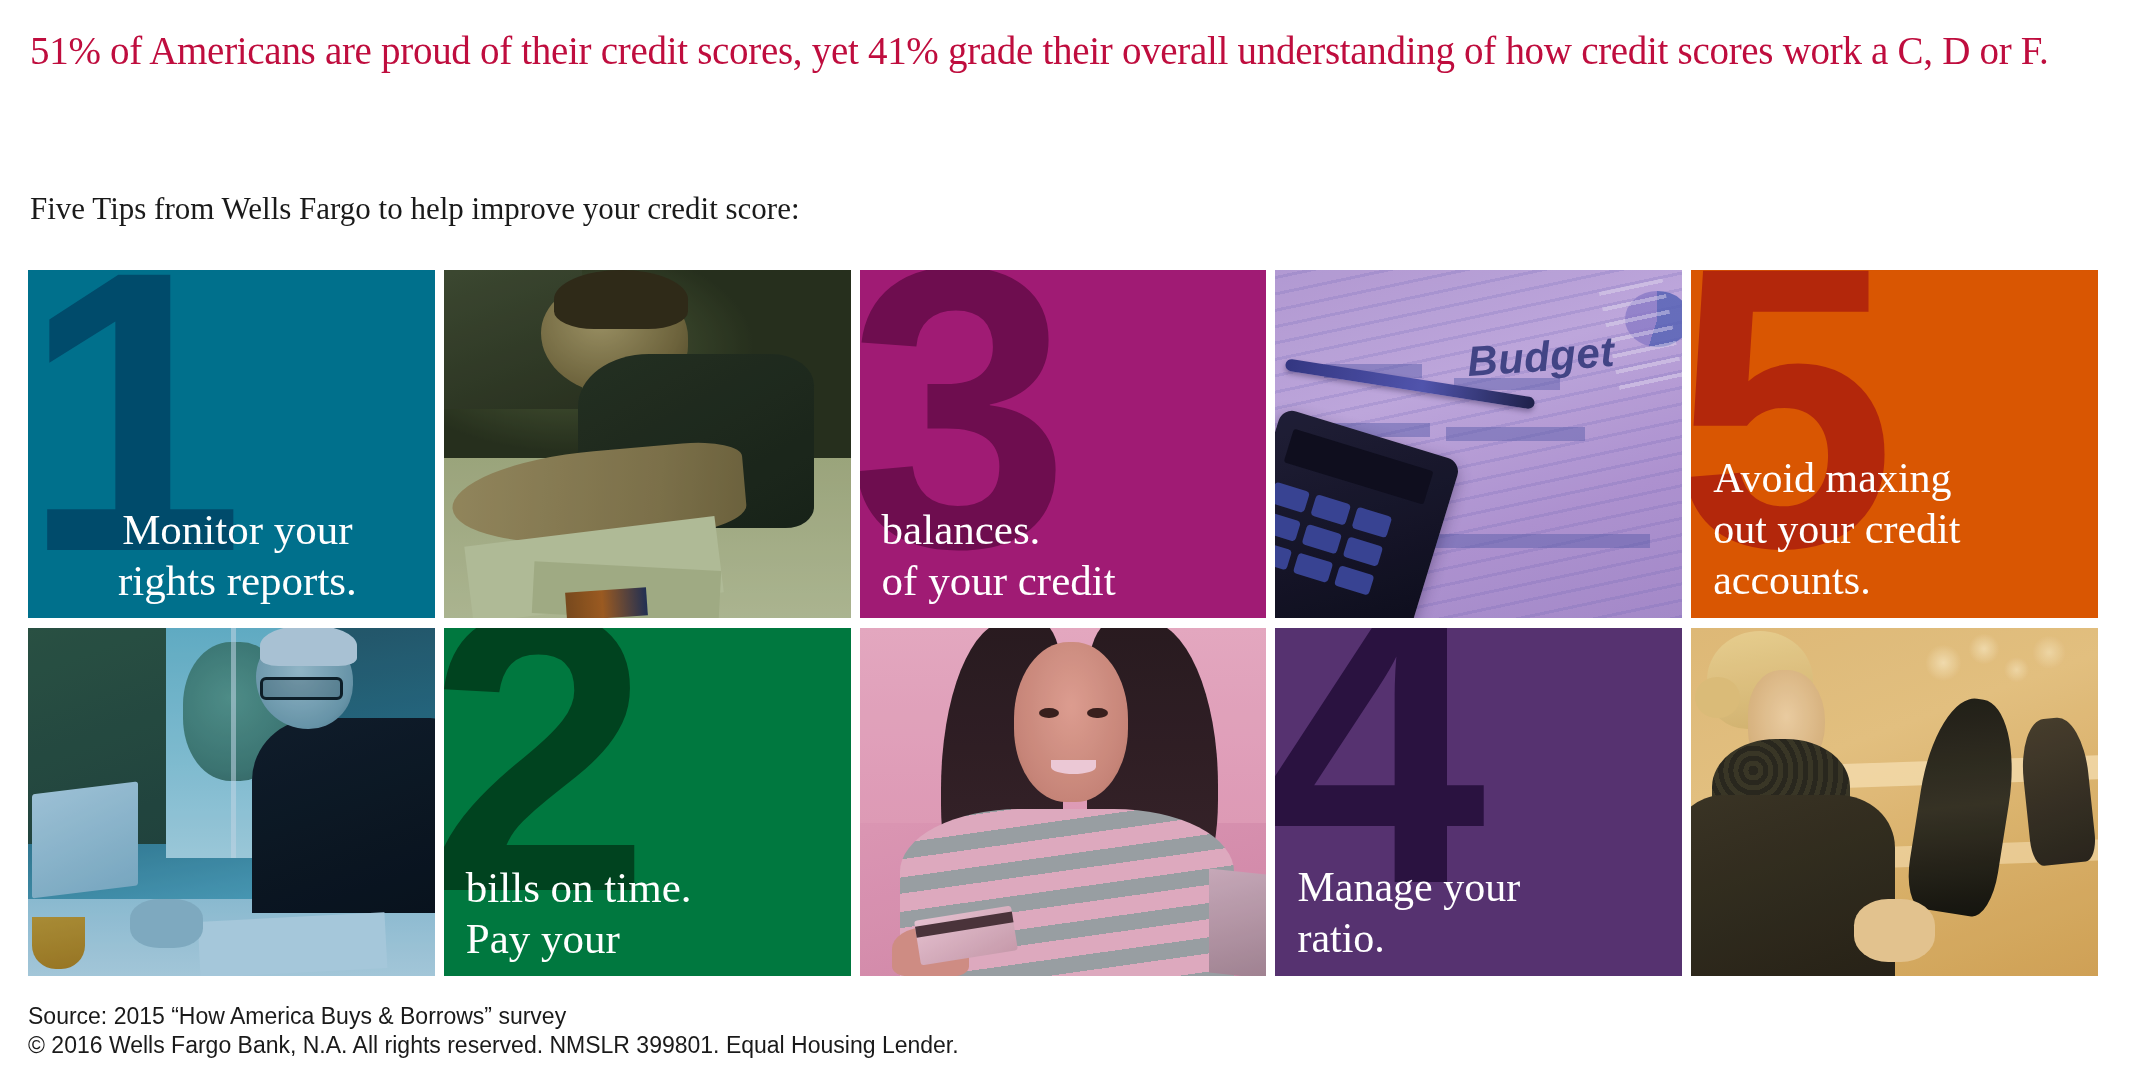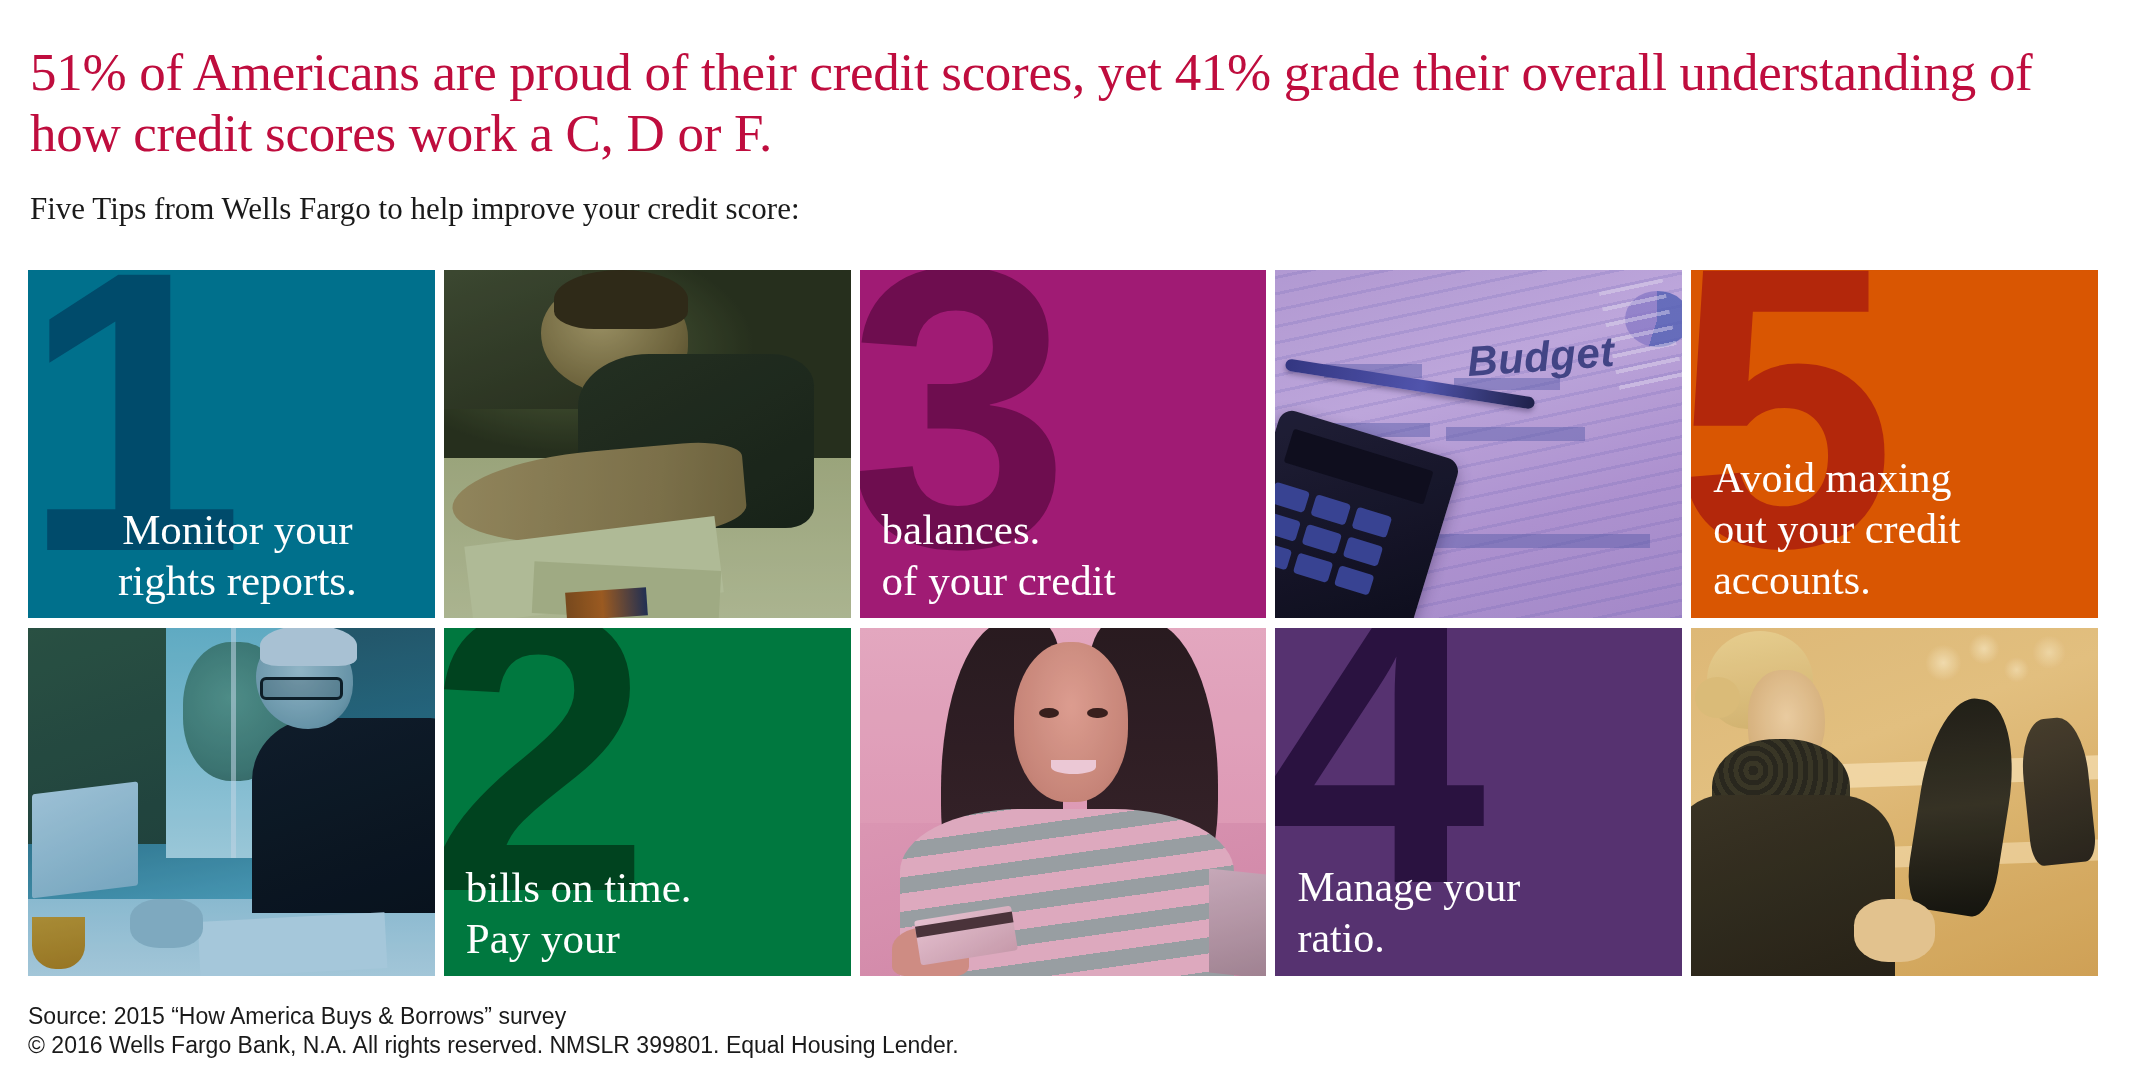--- a/index.html
+++ b/index.html
@@ -10,25 +10,24 @@
     overflow:hidden;
     position:relative;
   }
 
   
   .headline{
     position:absolute;
     left:30px; top:20px; width:2030px;
     color:#BF0D3E;
     font-family:"Liberation Serif", serif;
-    font-size:53px;
+    font-size:39px;
     line-height:61px;
     font-weight:400;
     letter-spacing:-0.3px;
-    margin-top:22px;
   }
   .subhead{
     position:absolute;
     left:30px; top:190px;
     color:#1a1a1a;
     font-family:"Liberation Serif", serif;
     font-size:31px;
     line-height:38px;
     font-weight:400;
   }

